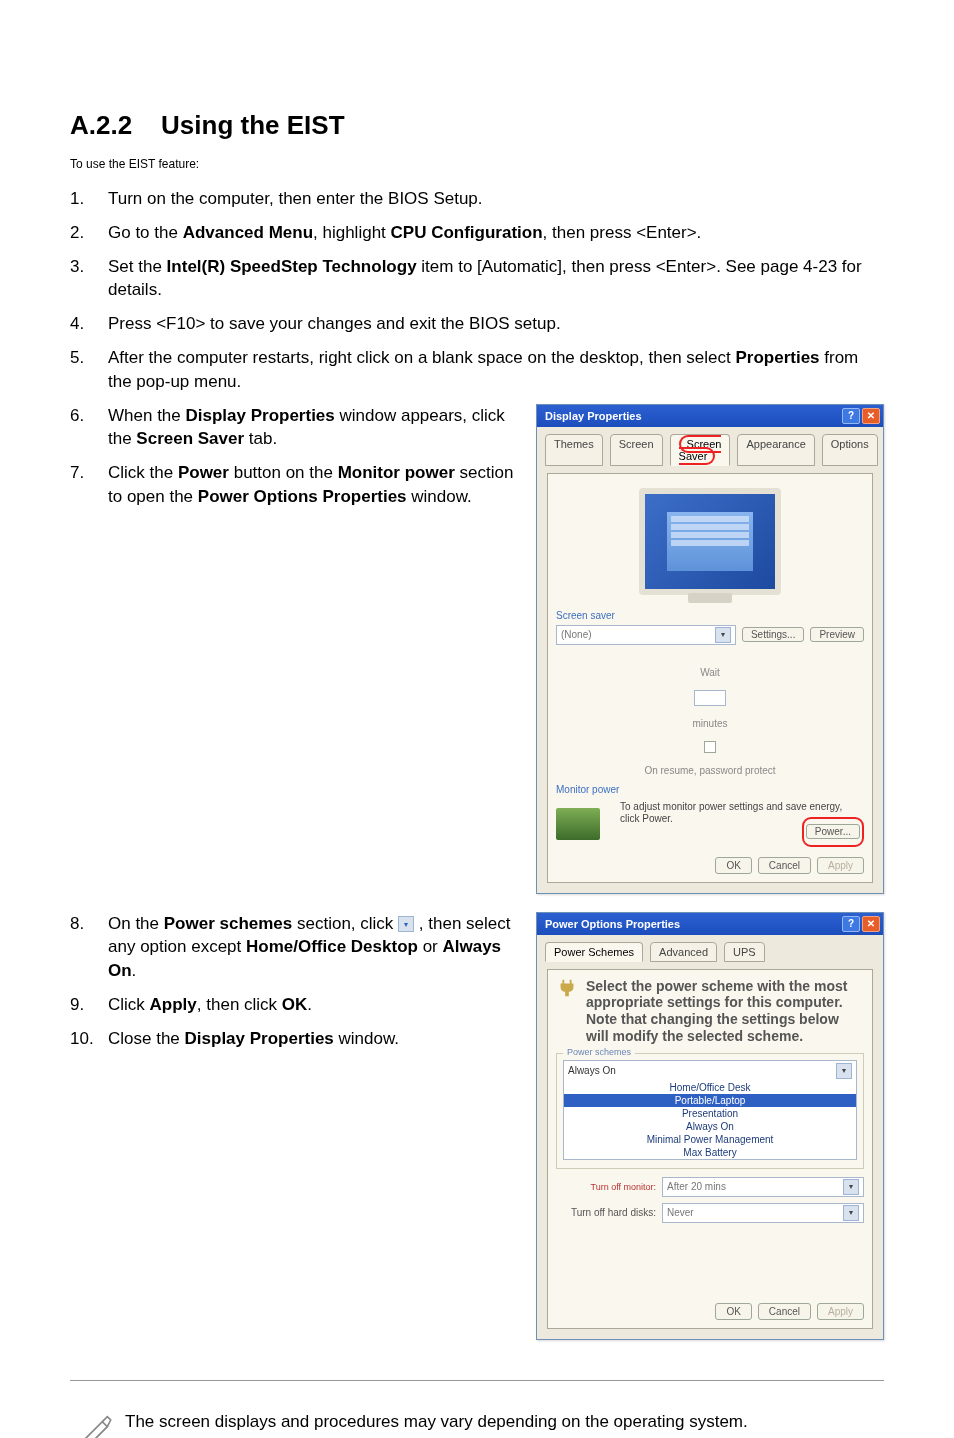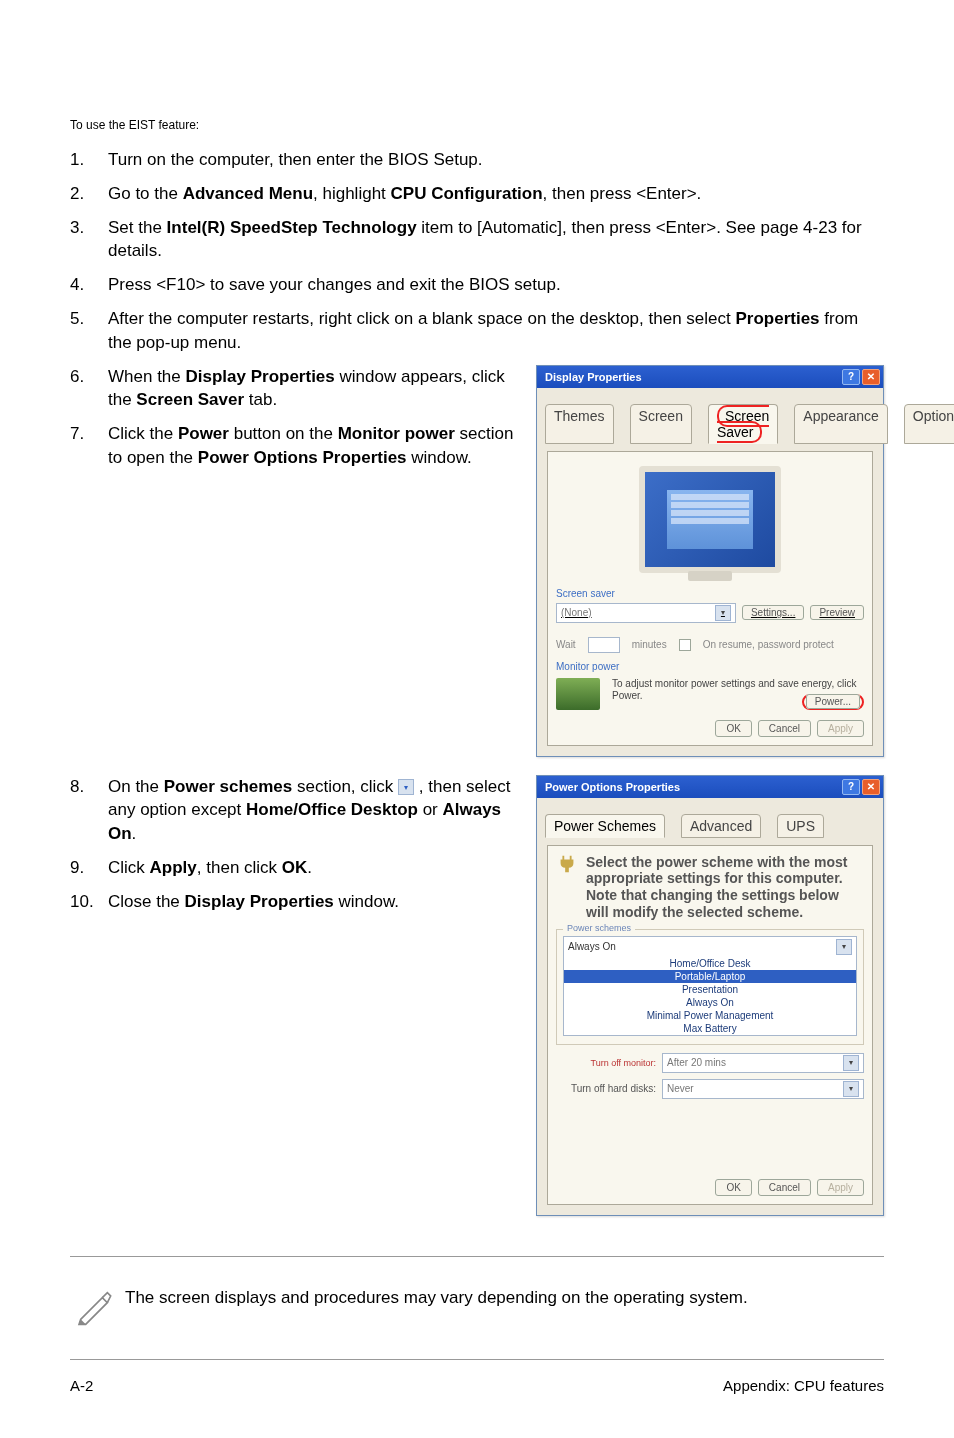--- a/index.html
+++ b/index.html
@@ -74,23 +74,23 @@
       display:flex; align-items:center; justify-content:center;
       font-size: 10px;
       color:#fff;
       border-radius: 2px;
     }
     .winhelp { background: #3E78E2; border:1px solid #95B8F0;}
     .winclose { background: #E85E2A; border:1px solid #F2A27D;}
     .body-pad { padding: 8px 10px 10px 10px; }
     .tabs-row {
       display: flex;
-      font-size: 14px;
-      padding: 15px 8px 0 8px;
-      gap: 16px;
+      font-size: 11px;
+      padding: 6px 8px 0 8px;
+      gap: 7px;
     }
     .tab {
       padding: 3px 8px;
       border: 1px solid #ACA899;
       background: #F5F1E6;
       position: relative;
       bottom: -1px;
       border-top-left-radius: 4px;
       border-top-right-radius: 4px;
       color: #444;
@@ -127,41 +127,41 @@
       content:""; position:absolute; bottom:-14px; left:50%; transform:translateX(-50%);
       width:44px; height:10px; background:#D6D2C6; border-radius:2px;
     }
     .mon-inner {
       position:absolute; top:18px; left:22px; right:22px; bottom:18px;
       background: linear-gradient(to bottom,#88b5ef,#5e92d9);
       display:flex; flex-direction:column; gap:2px; padding:4px;
     }
     .mon-line{height:6px;background:#cfe0f7;opacity:.8;}
     .group-label { color:#3E6FC4; font-size:10px; margin: 8px 0 4px 0; }
-    .select-row { display:flex; gap:6px; align-items:center; margin-bottom:14px;text-decoration:underline;}
+    .select-row { display:flex; gap:6px; align-items:center; margin-bottom:22px;}
     .sel {
       flex:1; border:1px solid #A7B7CC; background:#fff; height:18px;
       display:flex; align-items:center; padding:0 4px; font-size:10px; color:#777;
       justify-content: space-between;
     }
     .sel-arrow{width:14px;height:14px;background:#D8E2EF;border:1px solid #9FB4D2;display:flex;align-items:center;justify-content:center;font-size:8px;color:#444;}
     .btn {
       border:1px solid #9DA79A; background:#F7F4EA;
       padding: 2px 10px; font-size:10px; border-radius:3px;
       color:#555;
     }
     .btn.small{padding:1px 8px;}
-    .wait-row{font-size:10px;color:#888;display:flex;align-items:center;gap:12px;margin-top:4px;}
+    .wait-row{font-size:10px;color:#888;display:flex;align-items:center;gap:12px;margin-top:4px;flex-direction:column;}
     .chk{width:10px;height:10px;border:1px solid #9DA79A;background:#fff;display:inline-block;}
     .spin{border:1px solid #A7B7CC;background:#fff;width:30px;height:14px;}
-    .mp-row{display:flex;gap:12px;align-items:center;margin-top:6px;}
+    .mp-row{display:flex;gap:20px;align-items:center;margin-top:6px;}
     .mp-img{width:44px;height:32px;background:linear-gradient(to top,#3c6c2a,#7fae55);border-radius:2px;flex-shrink:0;}
     .mp-text{font-size:10px;color:#444;line-height:1.2;flex:1;}
     .power-btn-wrap{float:right;margin-top:4px;}
-    .power-btn{border:2px solid #E22;border-radius:9px;padding:0px 2px;display:inline-block;}
+    .power-btn{border:2px solid #E22;border-radius:9px;padding:7px 2px;display:inline-block;}
     .dlg-btns{display:flex;gap:6px;justify-content:flex-end;margin-top:10px;}
     .btn.disabled{color:#B7B09F;}
     
     .po-desc-row{display:flex;gap:8px;font-size:14px;color:#555;line-height:1.2;margin-bottom:8px;font-weight:bold;}
     .po-icon{width:22px;height:22px;flex-shrink:0;display:flex;align-items:center;justify-content:center;}
     .po-icon svg{width:22px;height:22px;}
     .groupbox{border:1px solid #D0CAB8;padding:6px 6px 8px 6px;margin-bottom:8px;position:relative;}
     .groupbox-label{position:absolute;top:-7px;left:6px;background:#F9F7EE;padding:0 4px;font-size:9px;color:#6C86B8;}
     .dropdown-open{border:1px solid #A7B7CC;background:#fff;}
     .dd-selected{padding:2px 4px;font-size:10px;color:#333;display:flex;justify-content:space-between;align-items:center;}
@@ -181,20 +181,23 @@
       background:#D8E2EF;border:1px solid #9FB4D2;
       align-items:center;justify-content:center;font-size:8px;color:#2E5FC2;
       vertical-align: middle;
     }
   </style>
 </head>
 <body>
 
 <div class="page">
 
+  <h2 class="section-title">
+    <span>A.2.2</span>&nbsp;&nbsp;&nbsp;&nbsp;<span>Using the EIST</span>
+  </h2>
 
   <p class="intro">To use the EIST feature:</p>
 
   <ol class="steps">
     <li>
         <span class="num">1.</span>
         <span class="txt">Turn on the computer, then enter the BIOS Setup.</span>
       </li>
 
     <li>

